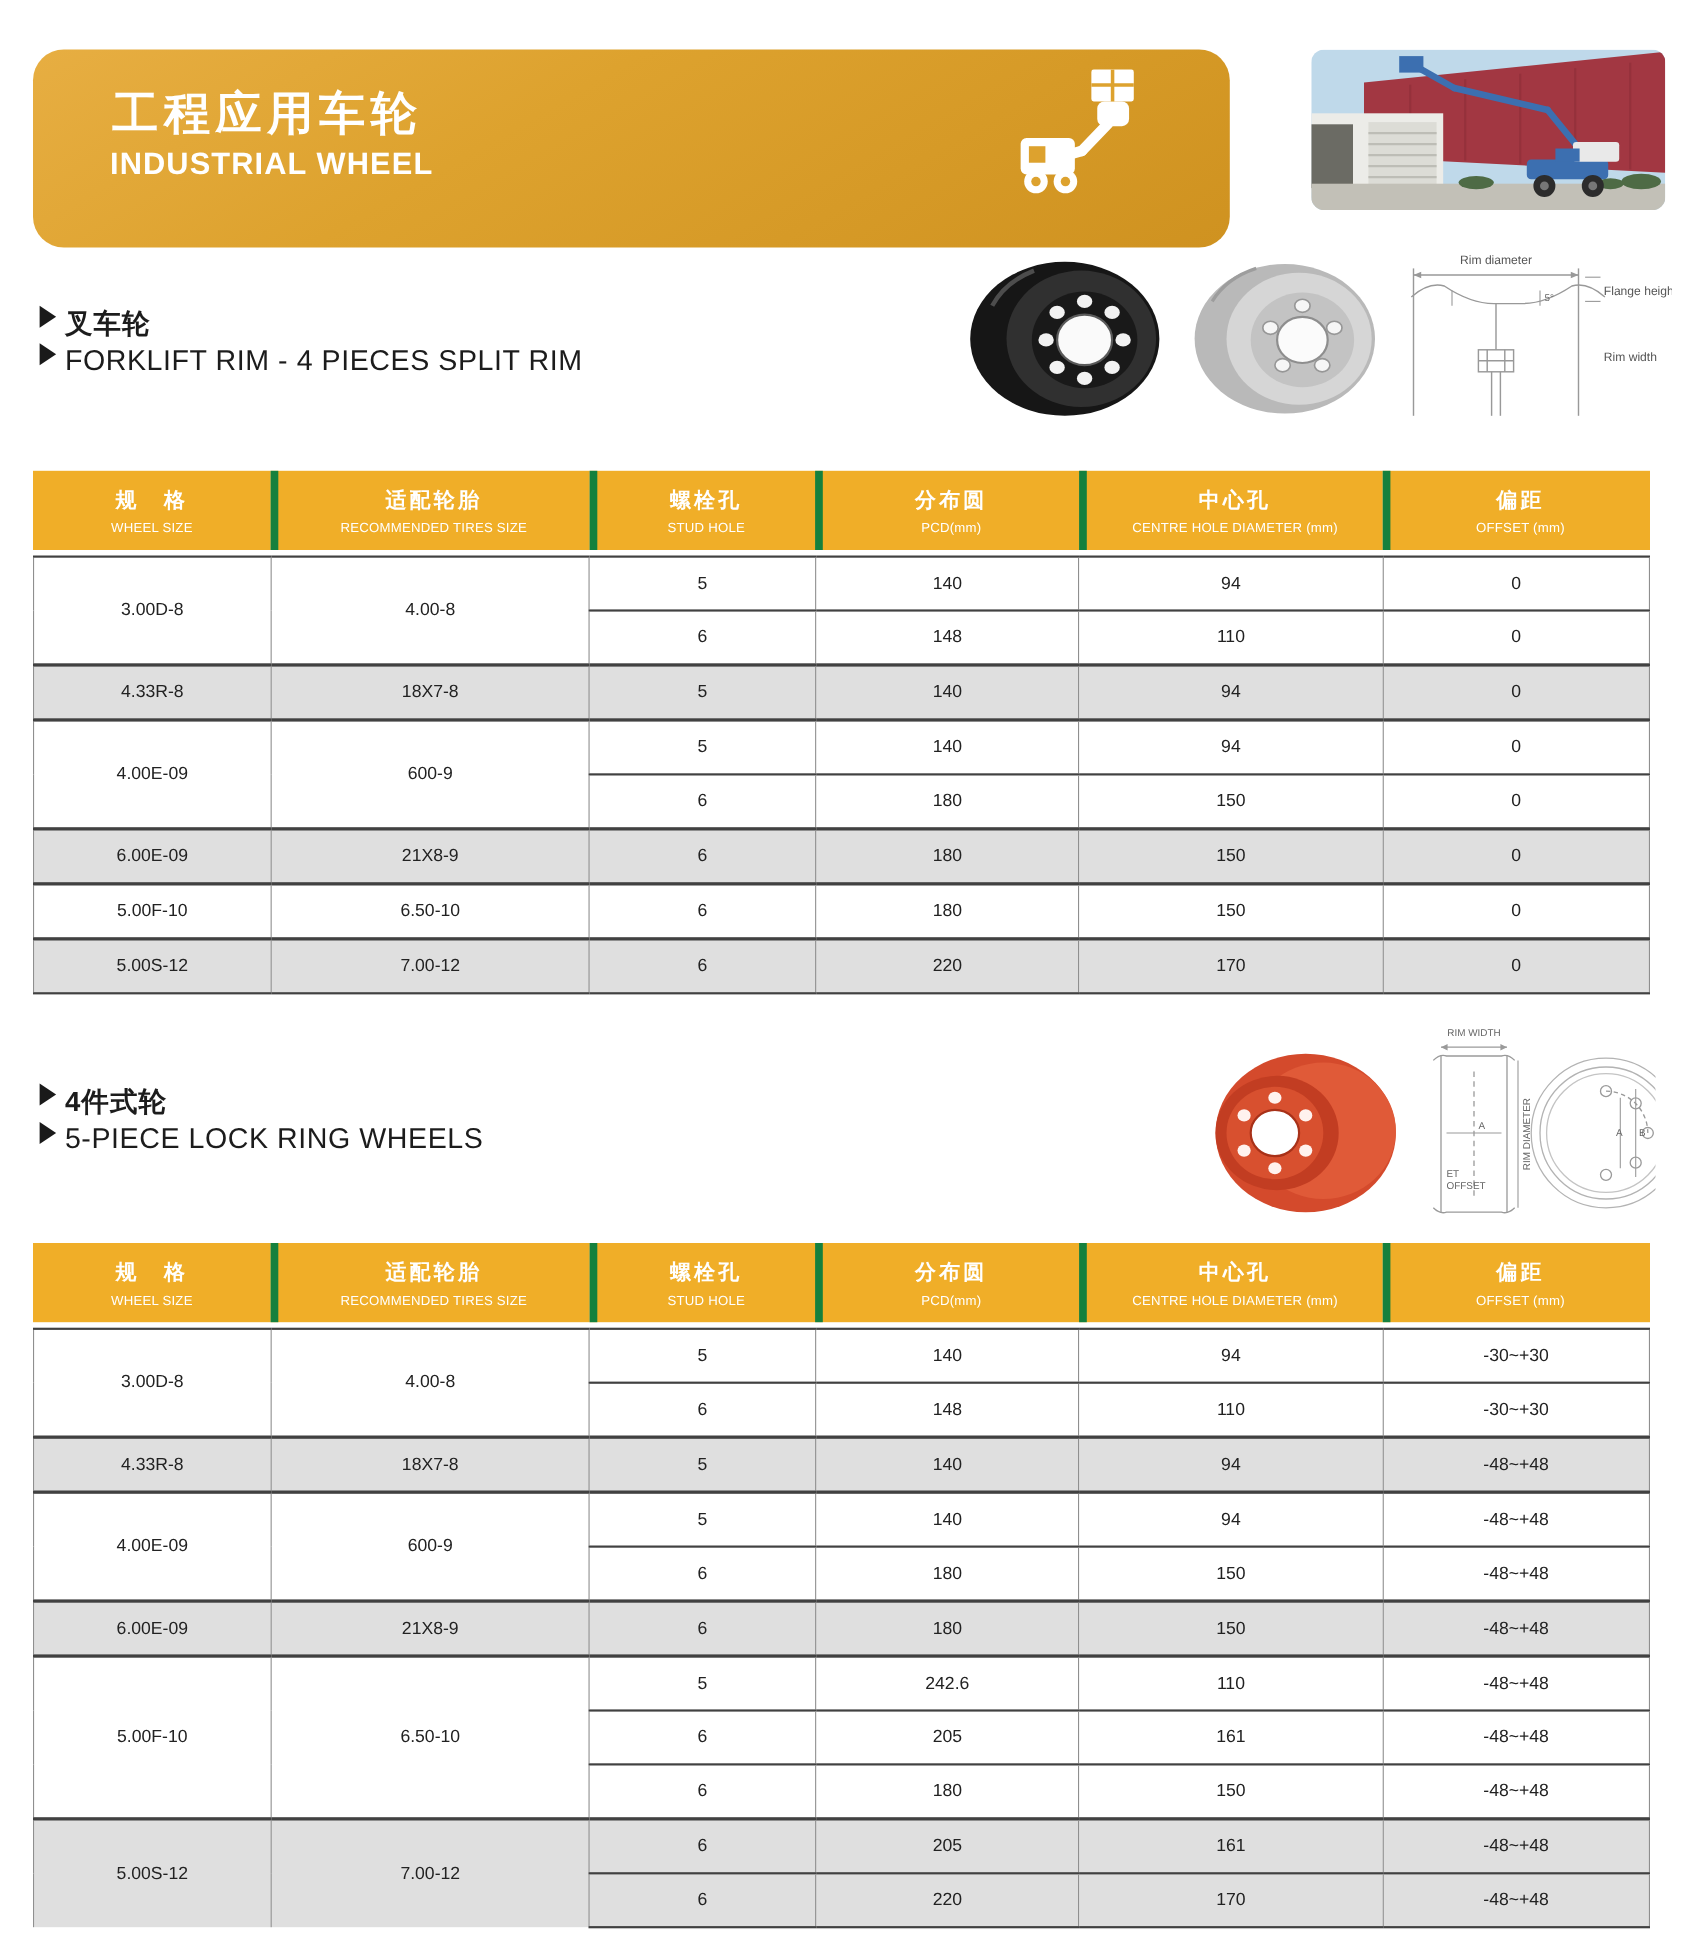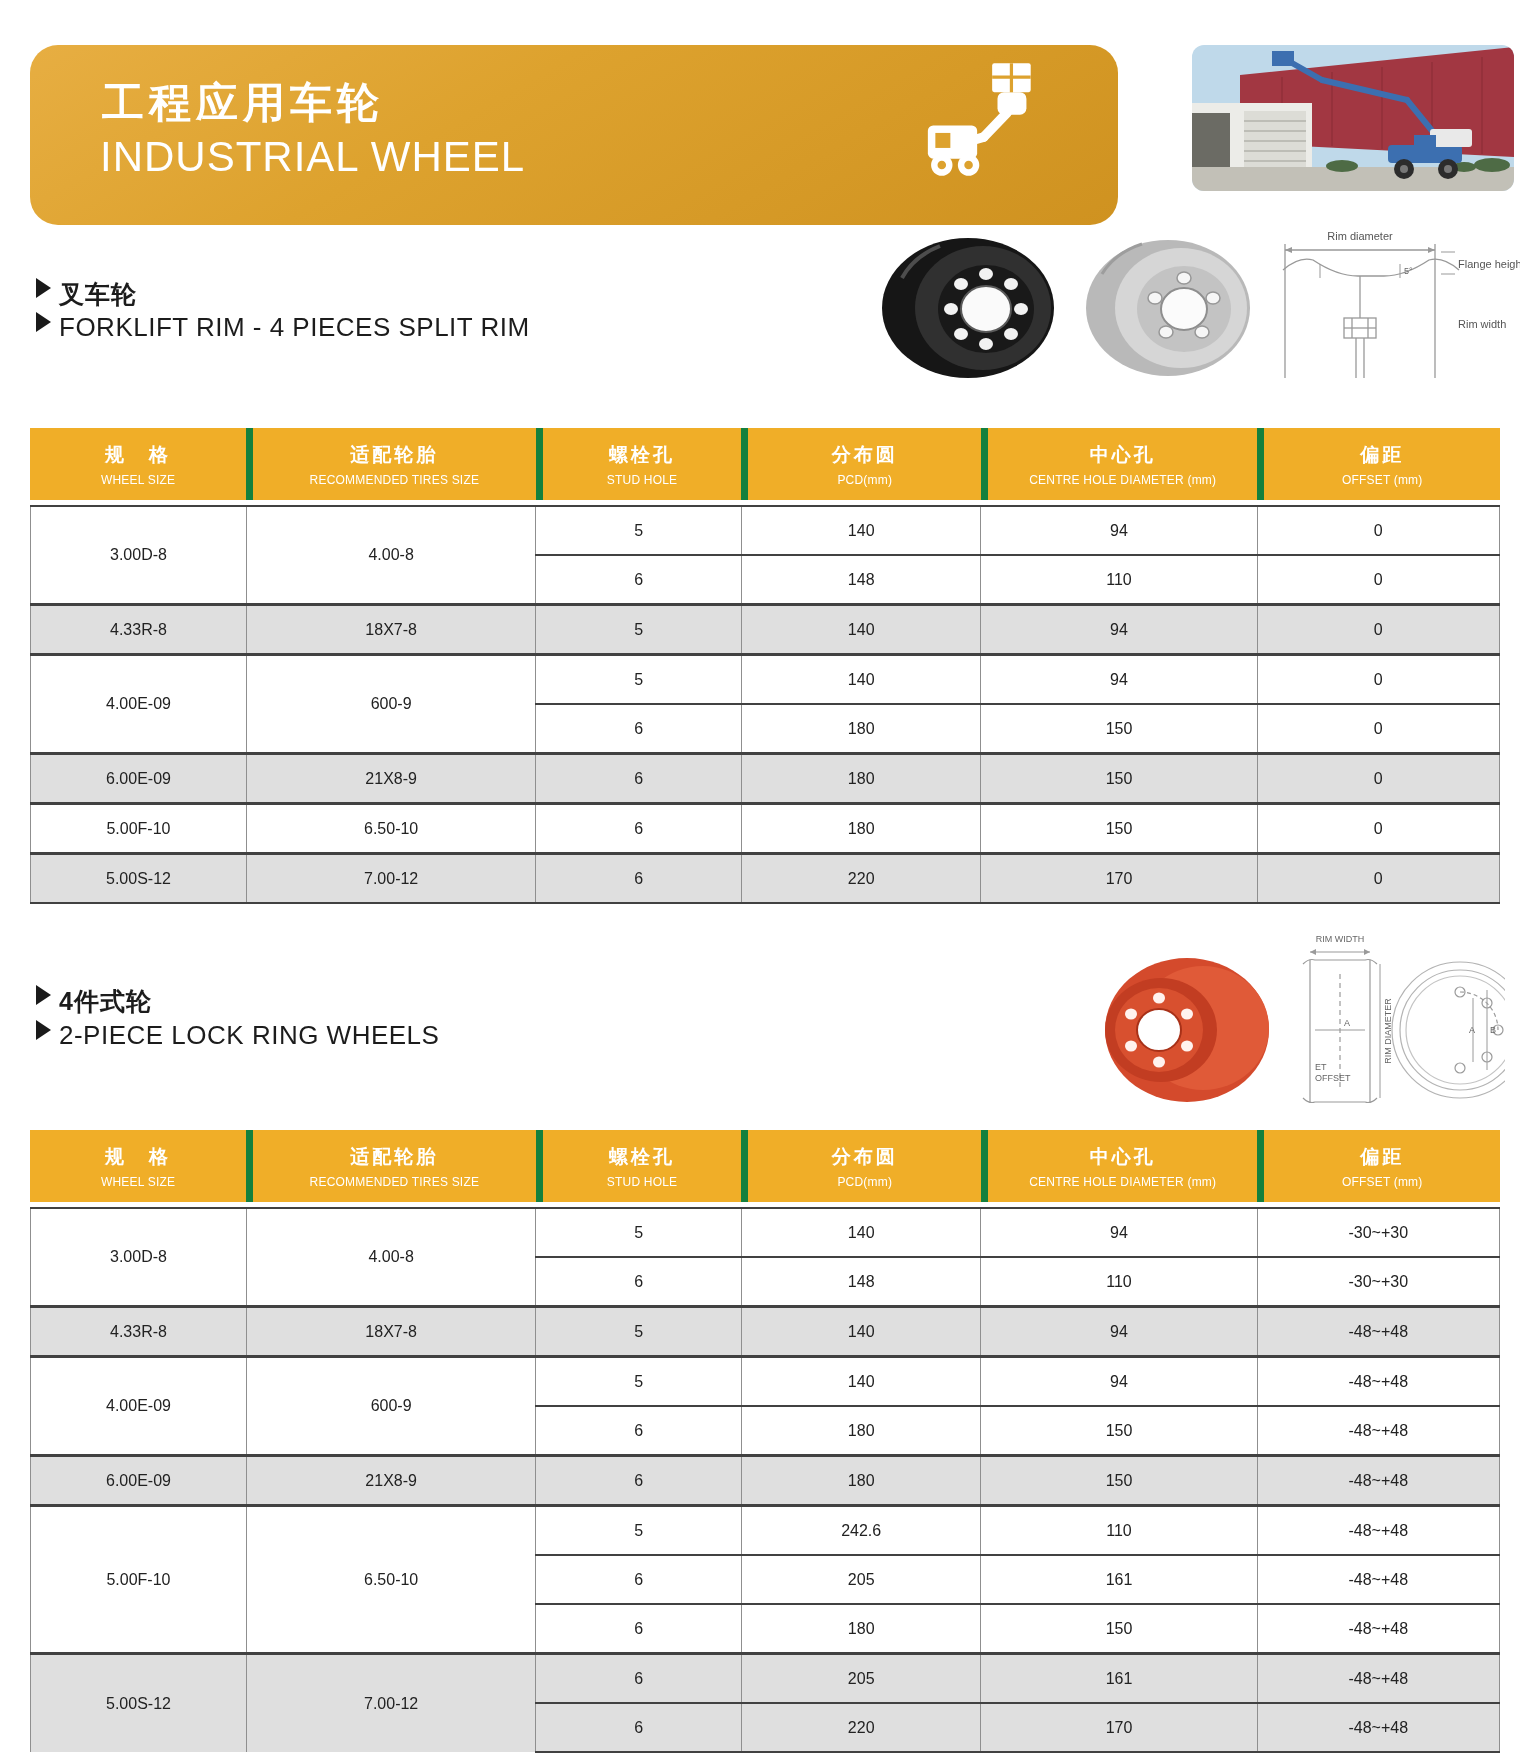--- a/index.html
+++ b/index.html
@@ -3,21 +3,21 @@
 <meta charset="utf-8">
 <style>
   html,body{margin:0;padding:0;background:#fff;}
   .page{position:relative;width:1528px;height:1758px;background:#fff;overflow:hidden;
         font-family:"Liberation Sans","DejaVu Sans",sans-serif;color:#1c1c1c;}
 
   
   .banner{position:absolute;left:30px;top:45px;width:1088px;height:180px;border-radius:28px;
           background:linear-gradient(150deg,#e7ae42 0%,#dda22e 40%,#cf9220 100%);}
   .title-zh{position:absolute;left:72px;top:30px;font-size:42px;font-weight:bold;color:#fff;letter-spacing:5px;}
-  .title-en{position:absolute;left:70px;top:88px;font-size:42px;font-weight:normal;color:#fff;letter-spacing:1px;text-align:center;}
+  .title-en{position:absolute;left:70px;top:88px;font-size:28px;font-weight:bold;color:#fff;letter-spacing:1px;text-align:center;}
   .boom-icon{position:absolute;left:880px;top:14px;}
 
   .photo{position:absolute;left:1192px;top:45px;width:322px;height:146px;border-radius:12px;overflow:hidden;}
 
   
   .sec-line{position:absolute;left:36px;display:flex;align-items:flex-start;gap:8px;}
   .tri{width:0;height:0;border-left:15px solid #1a1a1a;border-top:10px solid transparent;border-bottom:10px solid transparent;display:inline-block;}
   .sec-zh{font-size:25px;font-weight:bold;letter-spacing:1px;}
   .sec-en{font-size:26px;letter-spacing:0.5px;}
   #s1-zh{top:278px;} #s1-en{top:312px;}
@@ -290,21 +290,21 @@
         </tbody>
       </table>
   </div>
 
   <div class="sec-line" id="s2-zh">
     <span class="tri"></span>
     <span class="sec-zh">4件式轮</span>
   </div>
   <div class="sec-line" id="s2-en">
     <span class="tri"></span>
-    <span class="sec-en">2-PIECE LOCK RING WHEELS</span>
+    <span class="sec-en">5-PIECE LOCK RING WHEELS</span>
   </div>
 
   <div class="img-strip2">
     <svg width="430" height="190" viewBox="0 0 430 190">
 
       <g>
         <ellipse cx="112" cy="100" rx="82" ry="72" fill="#d44a2c"></ellipse>
         <ellipse cx="128" cy="98" rx="66" ry="62" fill="#e05a38"></ellipse>
         <ellipse cx="86" cy="100" rx="56" ry="52" fill="#c23d22"></ellipse>
         <ellipse cx="84" cy="100" rx="44" ry="42" fill="#d8502f"></ellipse>

